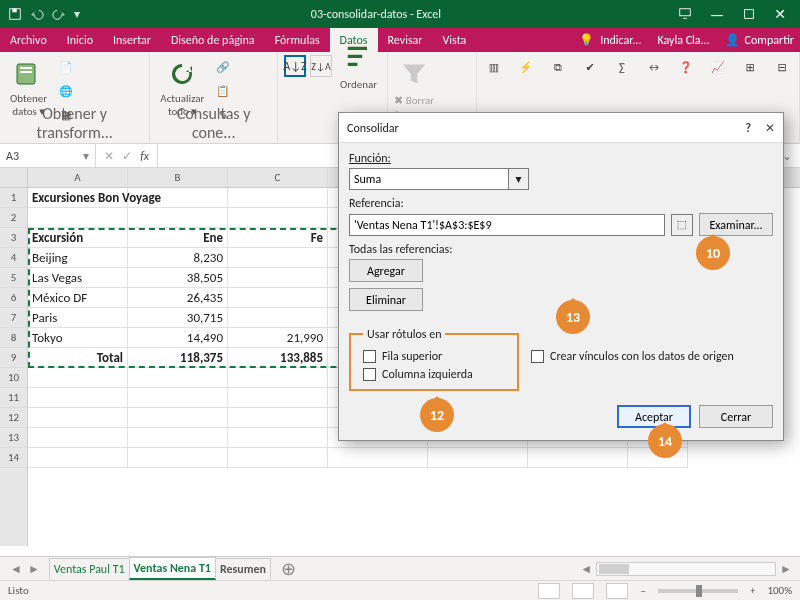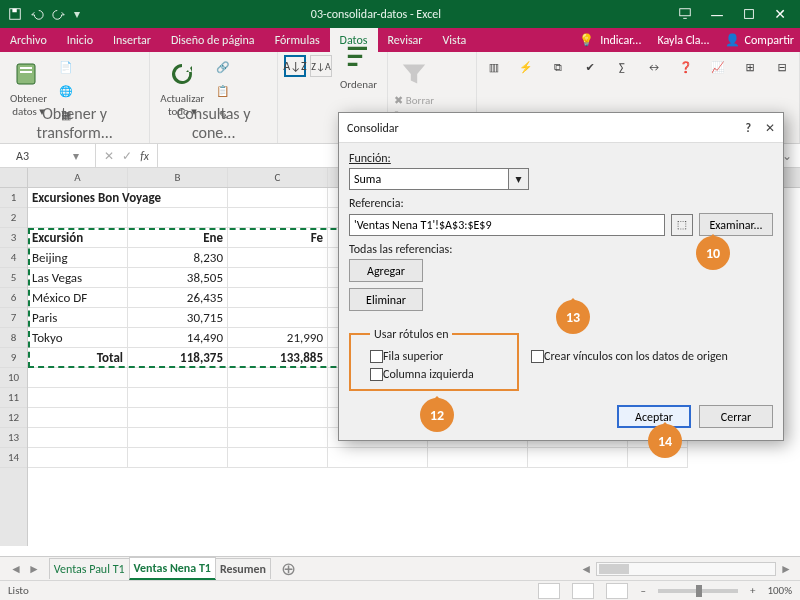--- a/index.html
+++ b/index.html
@@ -21,21 +21,21 @@
   .grp{border-right:1px solid #e1e1e1;padding:4px 6px 1px;display:flex;flex-direction:column;justify-content:space-between}
   .grp .row{display:flex;align-items:flex-start;gap:4px}
   .grp .lbl{text-align:center;color:#666;font-size:16px;padding-top:2px}
   .bigbtn{display:flex;flex-direction:column;align-items:center;gap:2px;padding:2px 4px;cursor:pointer}
   .bigbtn svg{width:32px;height:32px}
   .smbtn{width:22px;height:22px;display:flex;align-items:center;justify-content:center;border:1px solid transparent;cursor:pointer}
   .smlabel{font-size:11px;color:#555}
   .disabled{opacity:.45}
   
   .fbar{height:24px;border-bottom:1px solid #d6d6d6;display:flex;align-items:center;font-size:12px;color:#444}
-  .namebox{width:96px;border-right:1px solid #d6d6d6;padding:0 16px;height:100%;display:flex;align-items:center;justify-content:space-between}
+  .namebox{width:96px;border-right:1px solid #d6d6d6;padding:0 6px;height:100%;display:flex;align-items:center;justify-content:space-between}
   .fxctrls{display:flex;align-items:center;gap:8px;padding:0 8px;color:#aaa;border-right:1px solid #d6d6d6;height:100%}
   .fxinput{flex:1;padding:0 6px;height:100%}
   
   .sheet{position:relative;height:378px;display:flex;font-size:13px;color:#222;overflow:hidden}
   .gutter{width:28px;background:#e6e6e6;border-right:1px solid #ccc;display:flex;flex-direction:column}
   .ghead{height:20px;border-bottom:1px solid #ccc;background:#e6e6e6}
   .rnum{height:20px;border-bottom:1px solid #ddd;display:flex;align-items:center;justify-content:center;font-size:11px;color:#555;background:#e6e6e6}
   .gridwrap{flex:1;position:relative}
   .chead{height:20px;display:flex;background:#e6e6e6;border-bottom:1px solid #ccc}
   .ch{border-right:1px solid #ddd;display:flex;align-items:center;justify-content:center;font-size:11px;color:#555}
@@ -60,23 +60,23 @@
   .select input{flex:1;height:22px;border:1px solid #7a7a7a;background:#fff;padding:0 4px;font-size:12px}
   .select .dd{width:20px;height:22px;border:1px solid #7a7a7a;border-left:none;background:#efefef;display:flex;align-items:center;justify-content:center}
   .refrow{display:flex;gap:6px;align-items:center}
   .refrow input{flex:1;height:22px;border:1px solid #7a7a7a;padding:0 4px;font-size:12px}
   .pick{width:22px;height:22px;border:1px solid #7a7a7a;background:#efefef;display:flex;align-items:center;justify-content:center;font-size:11px}
   .sbtn{min-width:74px;height:23px;border:1px solid #999;background:#e8e8e8;font-size:12px;padding:0 8px;cursor:pointer}
   .sbtn.primary{border:2px solid #2f6bd0;background:#eaf2fd}
   .refs{height:56px;border:1px solid #7a7a7a;background:#fff;padding:2px 4px;overflow:auto;font-size:12px;position:relative}
   .reflist-row{display:flex;gap:6px;align-items:flex-start}
   .reflist-col{display:flex;flex-direction:column;gap:6px}
-  .group{border:2px solid #e78a34;padding:4px 19px 8px;margin-top:8px;position:relative;width:170px}
+  .group{border:2px solid #e78a34;padding:4px 12px 8px;margin-top:8px;position:relative;width:170px}
   .group legend{font-size:12px;padding:0 4px}
-  .chk{display:flex;align-items:center;margin-top:4px}
+  .chk{display:flex;align-items:center;gap:6px;margin-top:4px}
   .chk .box{width:13px;height:13px;border:1px solid #555;background:#fff}
   .lowrow{display:flex;align-items:flex-start;gap:12px;margin-top:8px}
   .dlg-foot{display:flex;justify-content:flex-end;gap:8px;margin-top:14px}
   
   .callout{position:absolute;width:34px;height:34px;border-radius:50%;background:#e78a34;color:#fff;display:flex;align-items:center;justify-content:center;font-weight:700;font-size:14px;z-index:60}
   .callout::before{content:"";position:absolute;top:-9px;left:50%;transform:translateX(-50%);border:7px solid transparent;border-bottom-color:#e78a34}
   
   .tabsbar{position:absolute;bottom:20px;left:0;right:0;height:24px;background:#f3f2f1;border-top:1px solid #ccc;display:flex;align-items:center;font-size:12px}
   .tabsbar .nav{display:flex;gap:6px;padding:0 10px;color:#888}
   .stab{padding:3px 4px;border:1px solid #ccc;border-bottom:none;background:#f3f2f1;margin-left:-1px;cursor:pointer;color:#1a7a44}

